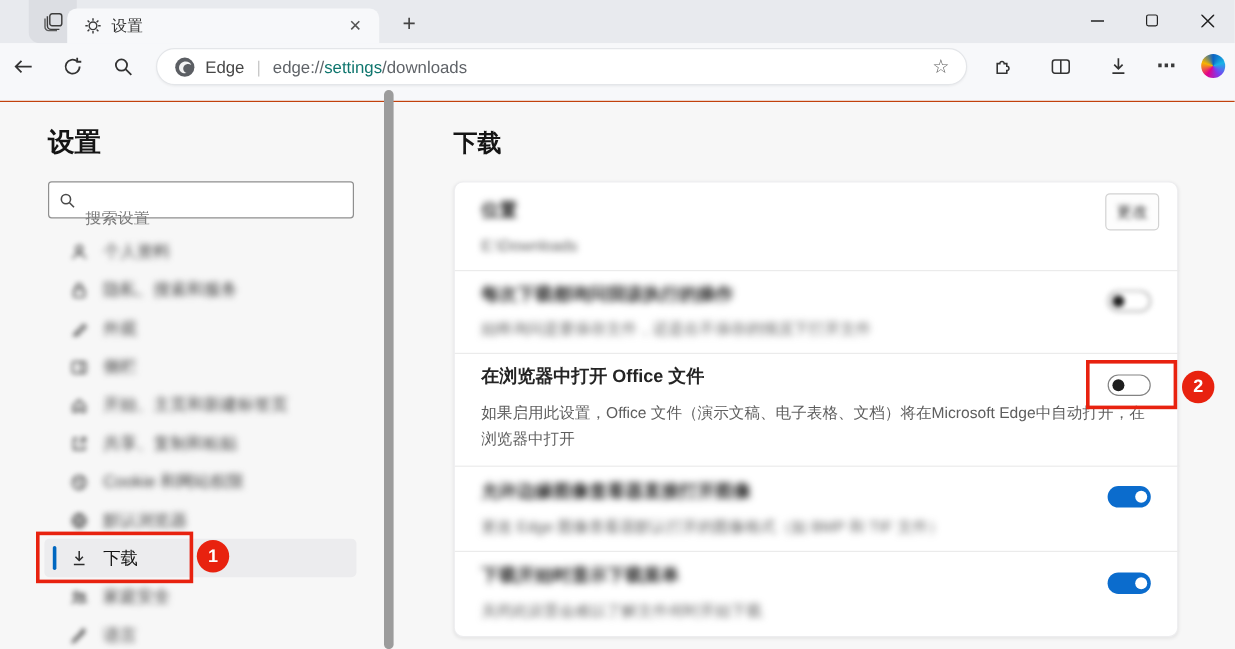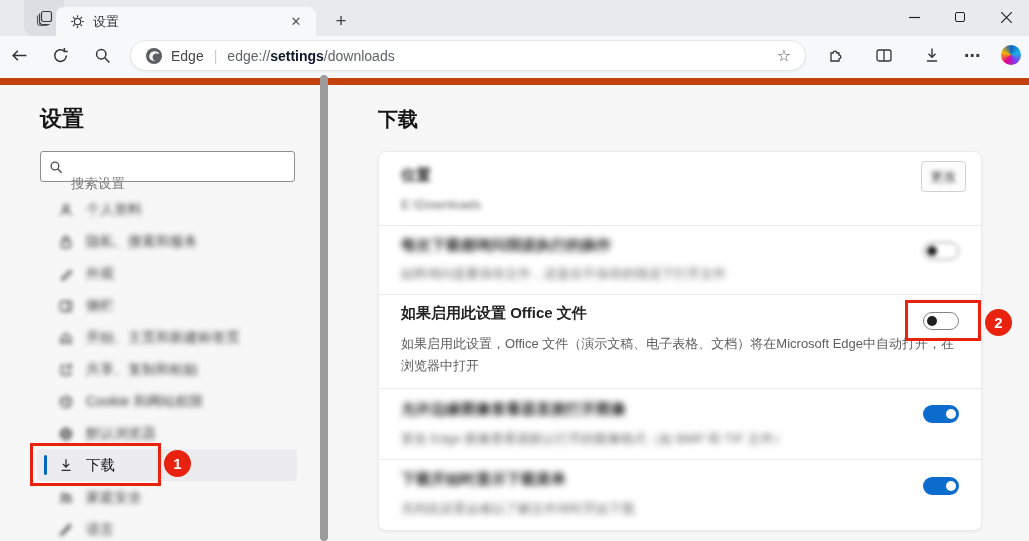--- a/index.html
+++ b/index.html
@@ -12,34 +12,34 @@
   .ws-chip { left:24px; top:0; width:40px; height:36px; background:#dcdee3; border-radius:0 0 9px 9px; display:flex; align-items:center; justify-content:center; }
   .tab { left:56px; top:7px; width:260px; height:29px; background:#f7f8fa; border-radius:8px 8px 0 0; display:flex; align-items:center; padding:0 10px 0 14px; }
   .tab-title { font-size:13px; color:#333; margin-left:8px; flex:1; }
   .tab-close { color:#555; font-size:13px; width:20px; height:20px; display:flex; align-items:center; justify-content:center; border-radius:4px; }
   .newtab { left:328px; top:8px; width:26px; height:26px; display:flex; align-items:center; justify-content:center; font-size:19px; color:#444; }
   .wincontrols { right:0; top:0; height:36px; display:flex; }
   .winbtn { width:46px; height:34px; display:flex; align-items:center; justify-content:center; color:#222; font-size:13px; }
   .maxbox { width:10px; height:10px; border:1.2px solid #222; border-radius:2px; }
 
   
-  .toolbar { left:0; top:36px; width:1029px; height:49px; background:#f7f8fa; border-bottom:7px solid #c2410c; }
+  .toolbar { left:0; top:36px; width:1029px; height:49px; background:#f7f8fa; border-bottom:1px solid #c2410c; }
   .tbtn { width:30px; height:30px; display:flex; align-items:center; justify-content:center; color:#3a3a3a; border-radius:6px; }
   .omnibox { left:130px; top:4px; width:676px; height:31px; background:#ffffff; border:1px solid #e4e6e9; border-radius:16px; box-shadow:0 1px 2px rgba(0,0,0,.05); display:flex; align-items:center; padding:0 8px 0 14px; }
   .ob-label { font-size:14px; color:#474747; margin-left:8px; }
   .ob-div { color:#c9c9c9; margin:0 10px; font-size:14px; }
   .ob-url { font-size:14px; color:#5f6368; }
-  .ob-url b { color:#0f172a; font-weight:700; }
+  .ob-url b { color:#0f766e; font-weight:400; }
   .ob-star { margin-left:auto; font-size:16px; color:#5a5a5a; width:26px; height:26px; display:flex; align-items:center; justify-content:center; }
   .copilot { width:20px; height:20px; border-radius:50%; background:conic-gradient(#0b63c4,#19b3e6,#7a3ff2,#e3008c,#f7b500,#0b63c4); }
 
   
   .sb-title { left:40px; top:104px; font-size:22px; font-weight:700; color:#151515; }
   .sb-search { left:40px; top:151px; width:255px; height:31px; background:#fff; border:1px solid #8f8f8f; border-radius:3px; display:flex; align-items:center; padding:0 8px; }
-  .sb-search input { border:none; outline:none; font-size:13.5px; color:#333; width:190px; margin-left:8px; background:transparent; font-family:Liberation Sans, sans-serif;margin-top:34px; }
+  .sb-search input { border:none; outline:none; font-size:13.5px; color:#333; width:190px; margin-left:8px; background:transparent; font-family:Liberation Mono, monospace;margin-top:34px; }
   .sb-search input::placeholder { color:#7a7a7a; }
   .nav { left:0; top:194px; width:318px; }
   .nav-item { position:absolute; left:37px; width:260px; height:32px; display:flex; align-items:center; border-radius:4px; }
   .nav-ic { width:16px; height:16px; margin-left:21px; color:#3c3c3c; flex:none; }
   .nav-label { margin-left:12px; font-size:14px; color:#3b3b3b; white-space:nowrap; }
   .nav-item.sel { background:#ececee; }
   .sel-bar { position:absolute; left:7px; top:6px; width:3px; height:20px; background:#0067c0; border-radius:2px; }
   .nav-item.sel .nav-label { color:#141414; font-size:14.5px; }
   .sb-scroll { left:320px; top:75px; width:8px; height:466px; background:#9c9c9c; border-radius:4px; }
 
@@ -295,21 +295,21 @@
   <div>
     <span class="row-title blur3" style="top:84px;">每次下载都询问我该执行的操作</span>
     <span class="row-sub blur3" style="top:111px;">始终询问是要保存文件，还是在不保存的情况下打开文件</span>
     <span class="toggle off blur1" style="top:90px;">
         <span class="knob"></span>
       </span>
   </div>
   <div class="sep" style="top:142px;"></div>
 
   <div>
-    <span class="row-title" style="top:152px;">如果启用此设置 Office 文件</span>
+    <span class="row-title" style="top:152px;">在浏览器中打开 Office 文件</span>
     <span class="row-sub" style="top:181px;">如果启用此设置，Office 文件（演示文稿、电子表格、文档）将在Microsoft Edge中自动打开，在浏览器中打开</span>
     <span class="toggle off" style="top:160px;">
         <span class="knob"></span>
       </span>
   </div>
   <div class="sep" style="top:236px;"></div>
 
   <div>
     <span class="row-title blur3" style="top:248px;">允许边缘图像查看器直接打开图像</span>
     <span class="row-sub blur3" style="top:276px;">更改 Edge 图像查看器默认打开的图像格式（如 BMP 和 TIF 文件）</span>

